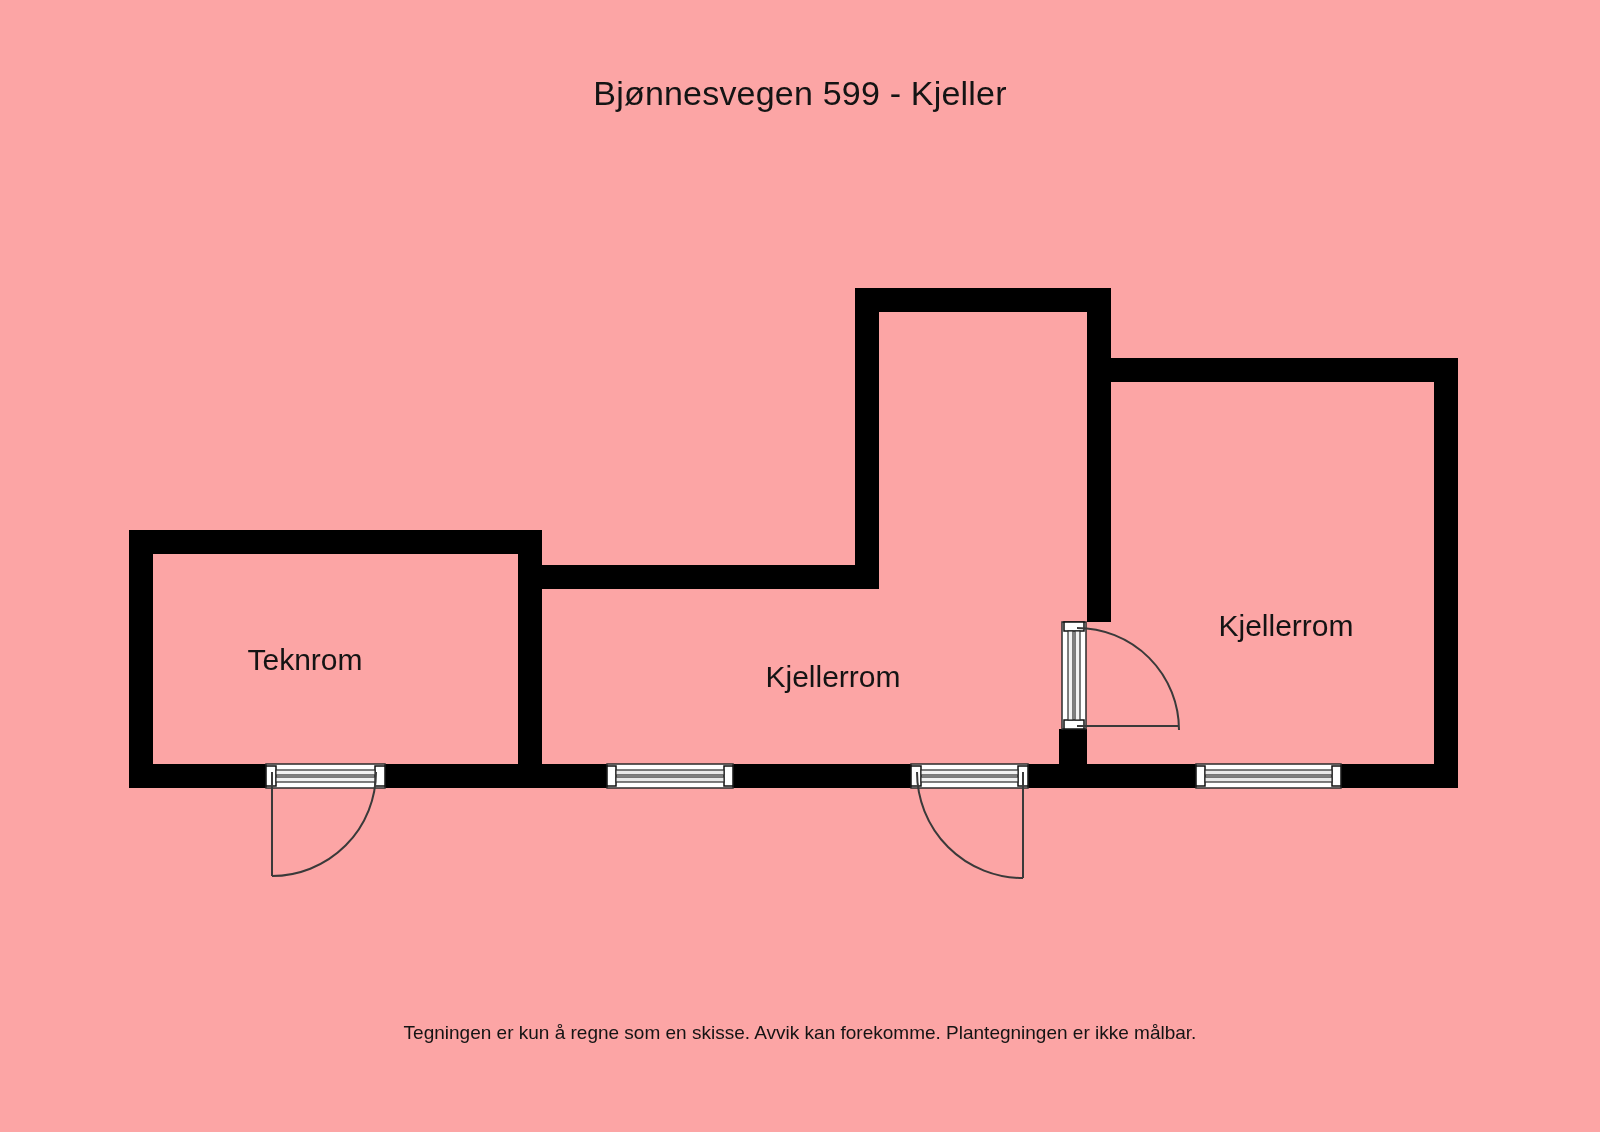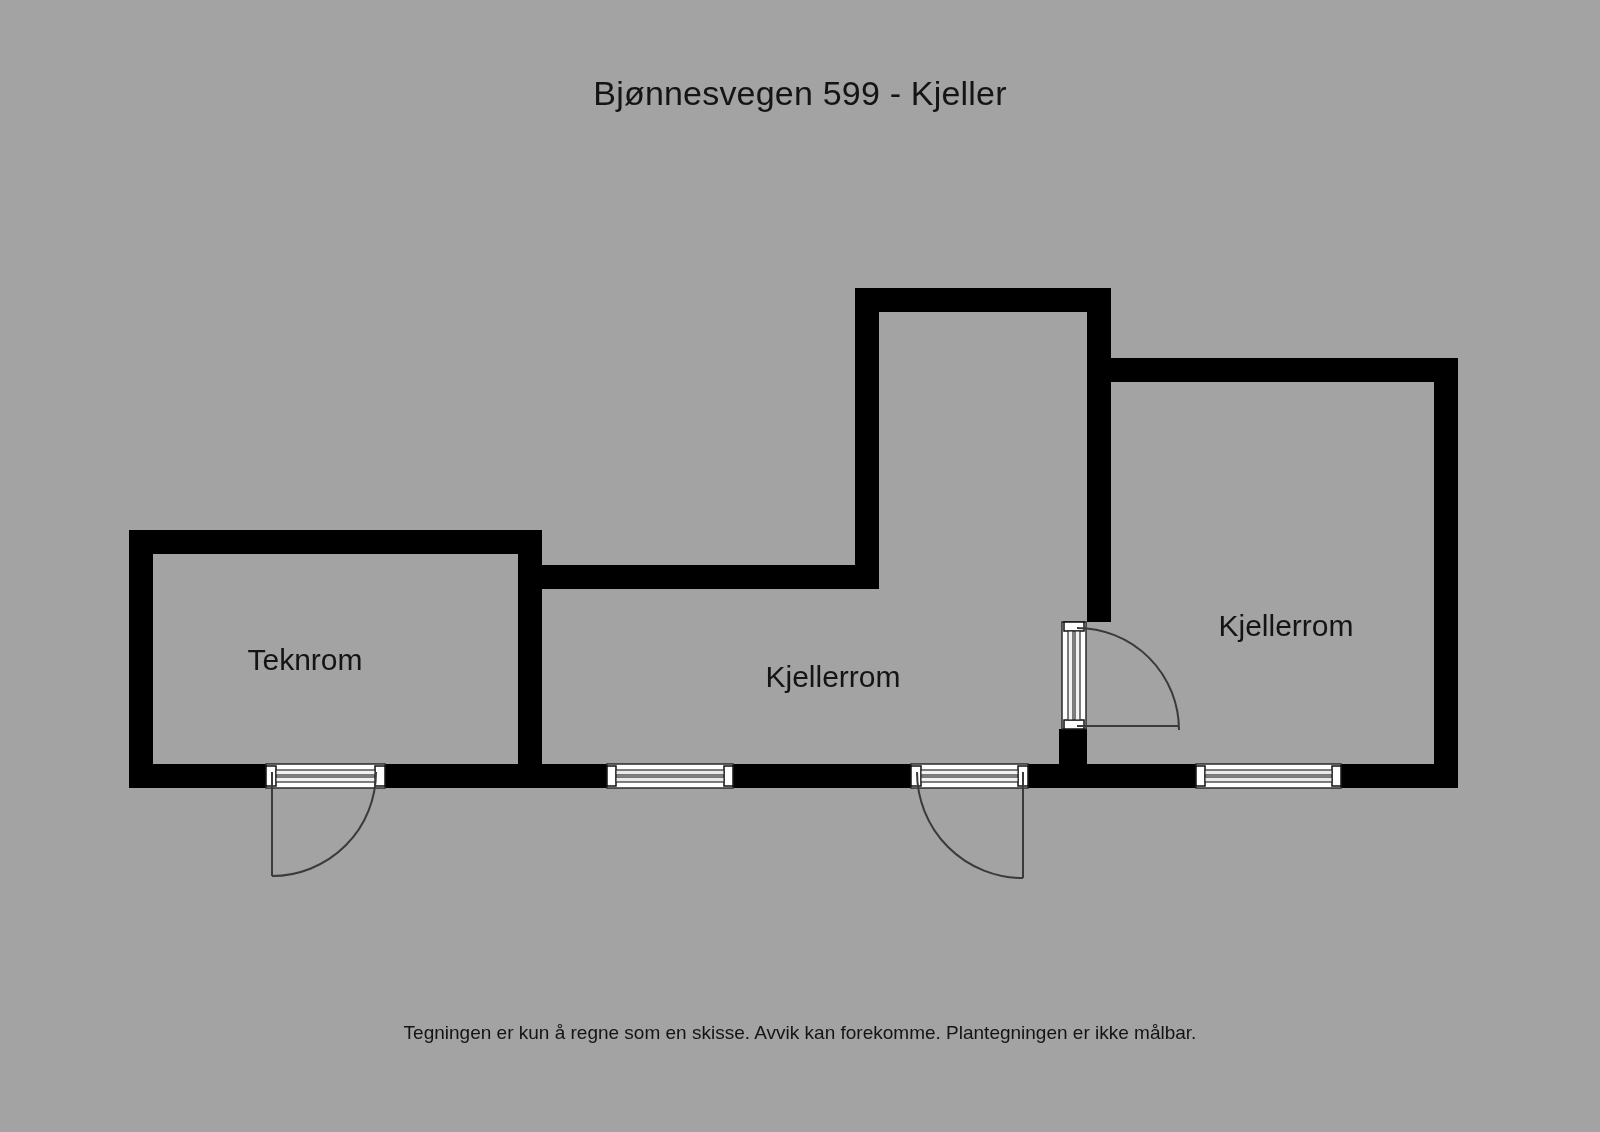--- a/index.html
+++ b/index.html
@@ -12,21 +12,21 @@
     height: 1132px;
     font-family: "Liberation Sans", sans-serif;
     color: #111111;
     overflow: hidden;
     position: relative;
   }
   #floorplan-page {
     position: relative;
     width: 1600px;
     height: 1132px;
-    background: #a3a3a3;
+    background: #fca5a5;
   }
   #plan-title {
     position: absolute;
     top: 74px;
     left: 0;
     width: 1600px;
     text-align: center;
     font-size: 34px;
     font-weight: 400;
     letter-spacing: 0.2px;

